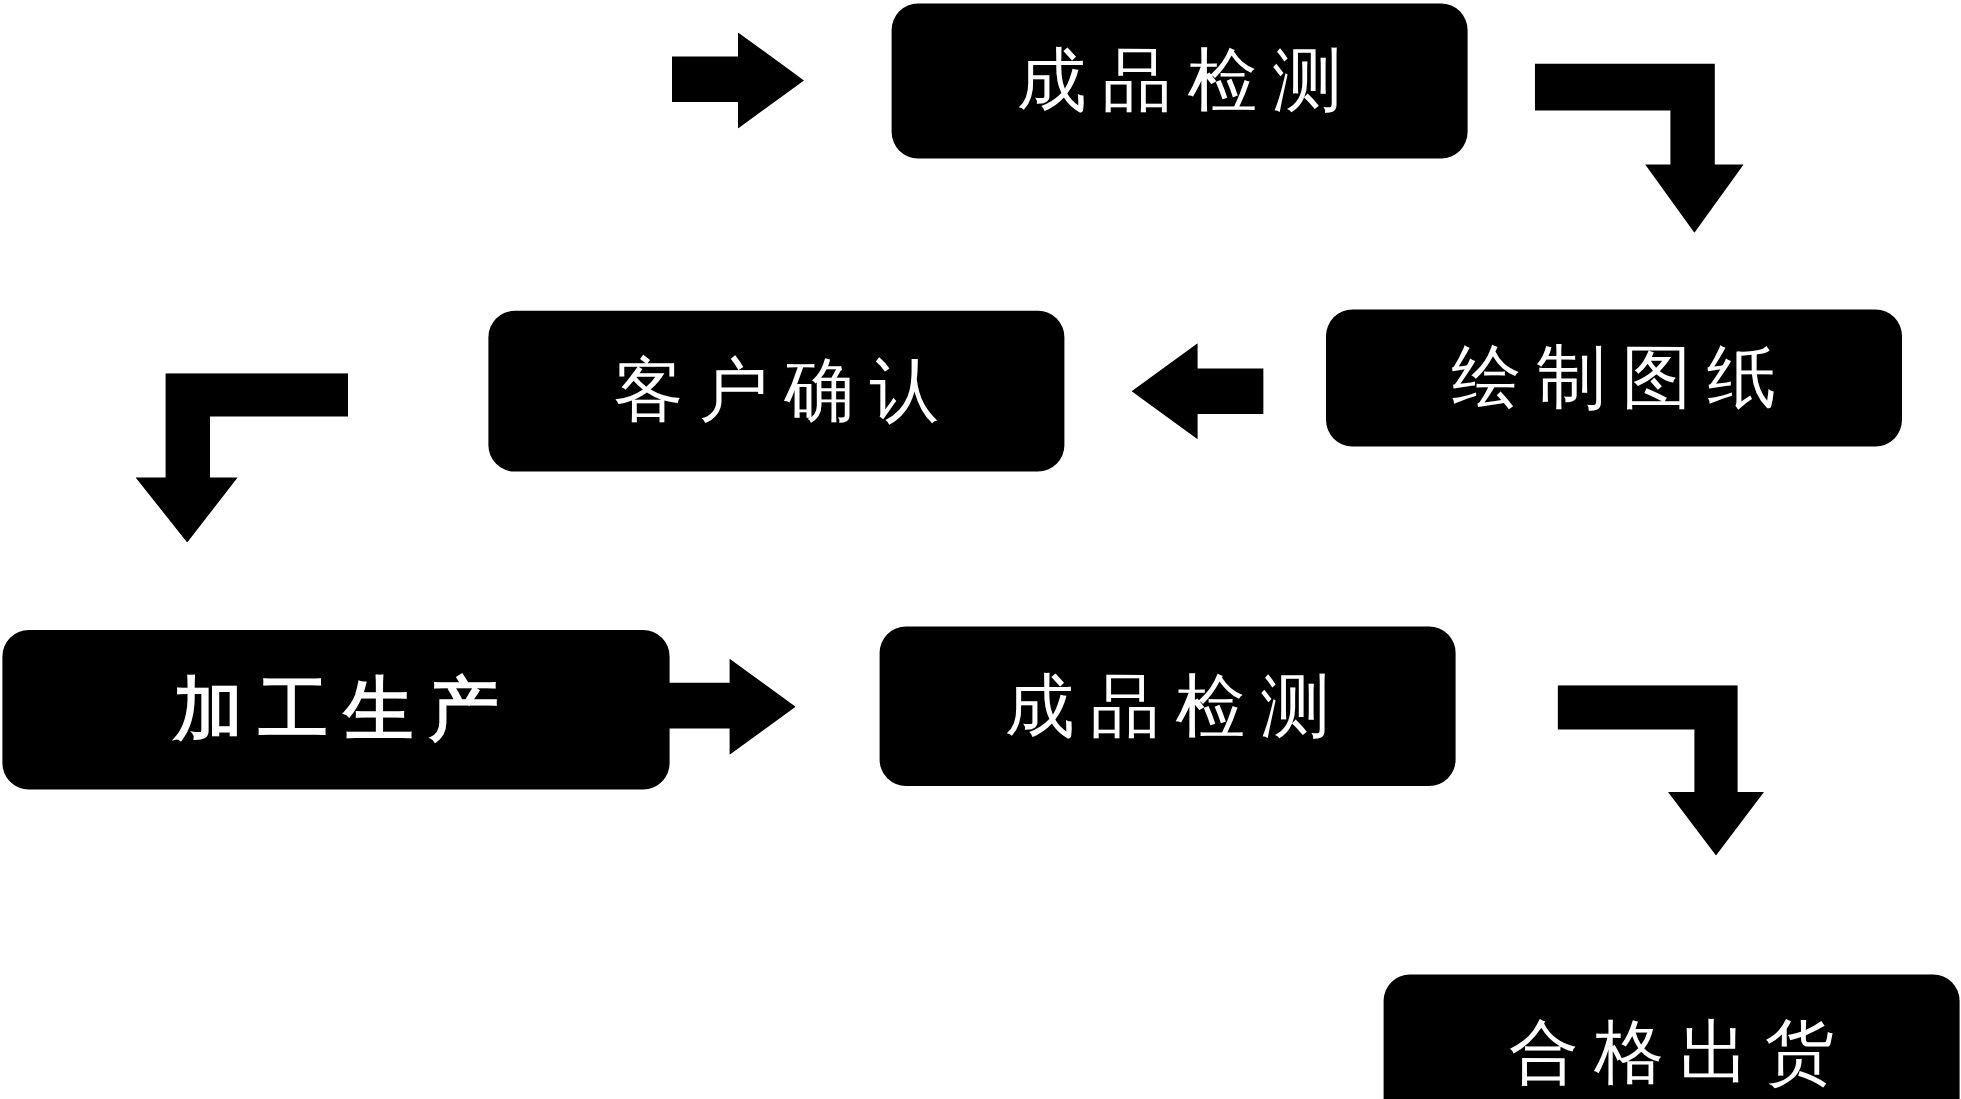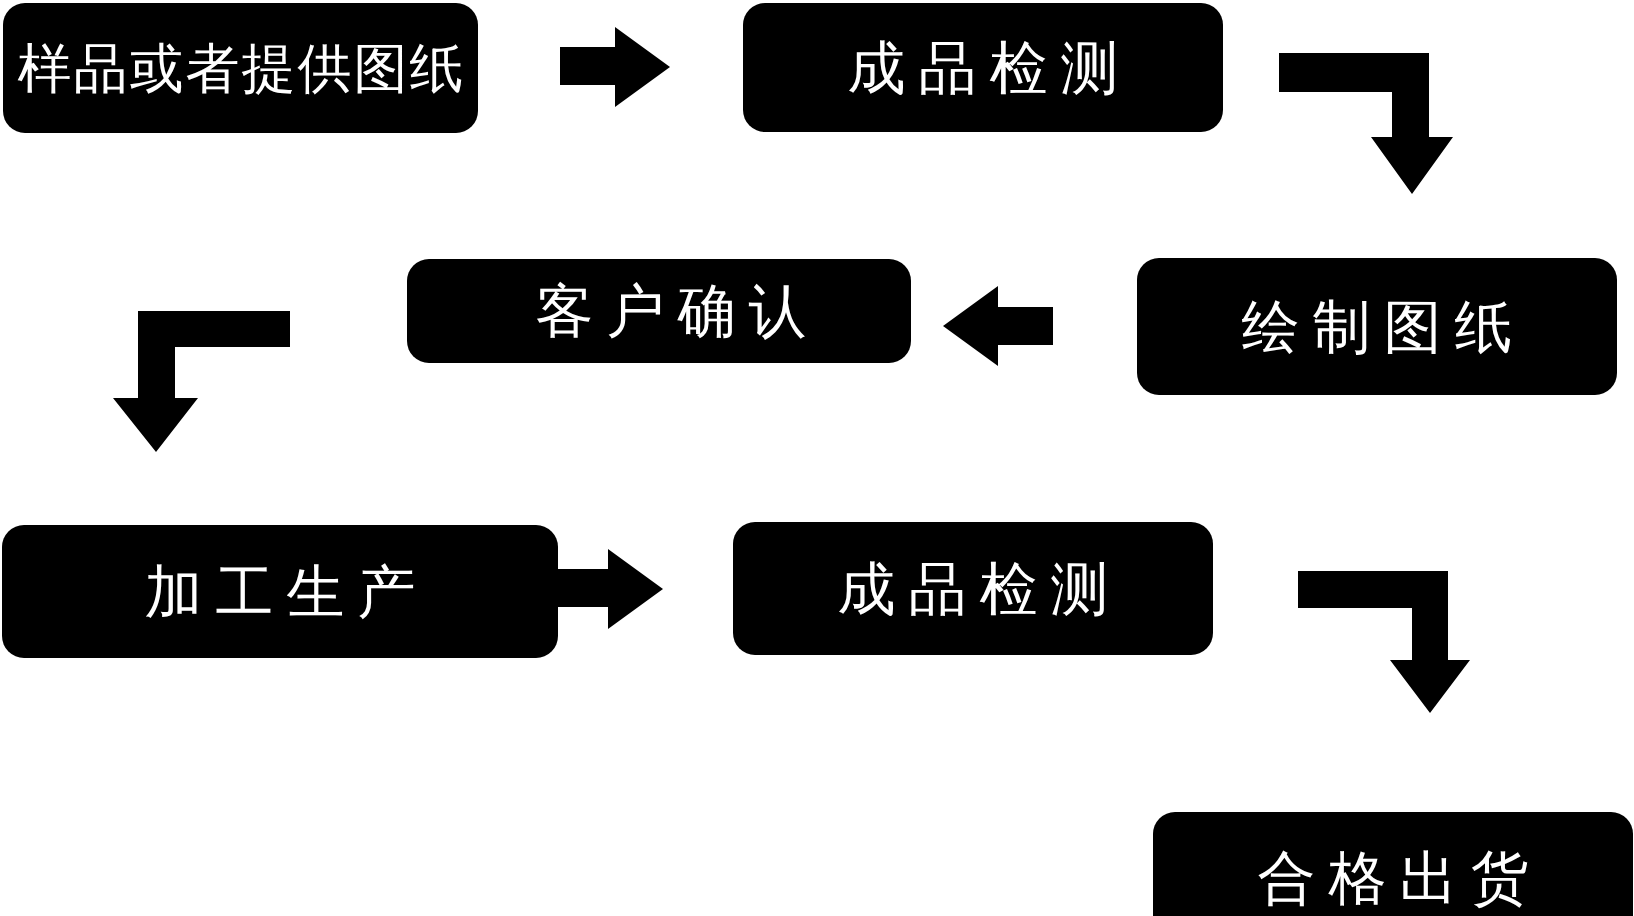--- a/index.html
+++ b/index.html
@@ -32,42 +32,39 @@
     line-height: 1;
   }
   .n-sample .lbl {
     font-size: 54px;
     letter-spacing: 2px;
     padding-left: 2px;
   }
   
   .n-sample     { left: 3px;    top: 3px;   width: 475px; height: 130px; }
   .n-payment    { left: 743px;  top: 3px;   width: 480px; height: 129px; }
-  .n-drawing    { left: 1105px; top: 258px; width: 480px; height: 137px; margin-left: 32px; }
-  .n-confirm    { left: 407px;  top: 259px; width: 480px; height: 104px; padding-left: 24px; }
-  .n-production { left: 2px;    top: 525px; width: 556px; height: 133px; }
+  .n-drawing    { left: 1105px; top: 258px; width: 480px; height: 114px; }
+  .n-confirm    { left: 407px;  top: 259px; width: 480px; height: 134px; }
+  .n-production { left: 2px;    top: 525px; width: 556px; height: 133px; font-weight: bold; }
   .n-inspection { left: 733px;  top: 522px; width: 480px; height: 133px; }
   .n-shipment   { left: 1153px; top: 812px; width: 480px; height: 132px; }
   
   .arrow { position: absolute; display: block; }
   .a-right-1 { left: 560px;  top: 27px;  }
   .a-elbow-1 { left: 1279px; top: 53px;  }
   .a-left-1  { left: 943px;  top: 286px; }
   .a-elbow-3 { left: 113px;  top: 311px; }
   .a-right-2 { left: 553px;  top: 549px; }
   .a-elbow-2 { left: 1298px; top: 571px; }
 </style>
 </head>
 <body>
 
 <div id="canvas">
 
-  <div class="node n-sample">
-    <span class="lbl">样品或者提供图纸</span>
-  </div>
 
   <svg class="arrow a-right-1" width="110" height="80" viewBox="0 0 110 80" xmlns="http://www.w3.org/2000/svg">
     <g fill="#000000">
       <polygon points="0,20 55,20 55,0 110,40 55,80 55,58 0,58"></polygon>
     </g>
   </svg>
 
   <div class="node n-payment">
     <span class="lbl">成品检测</span>
   </div>

